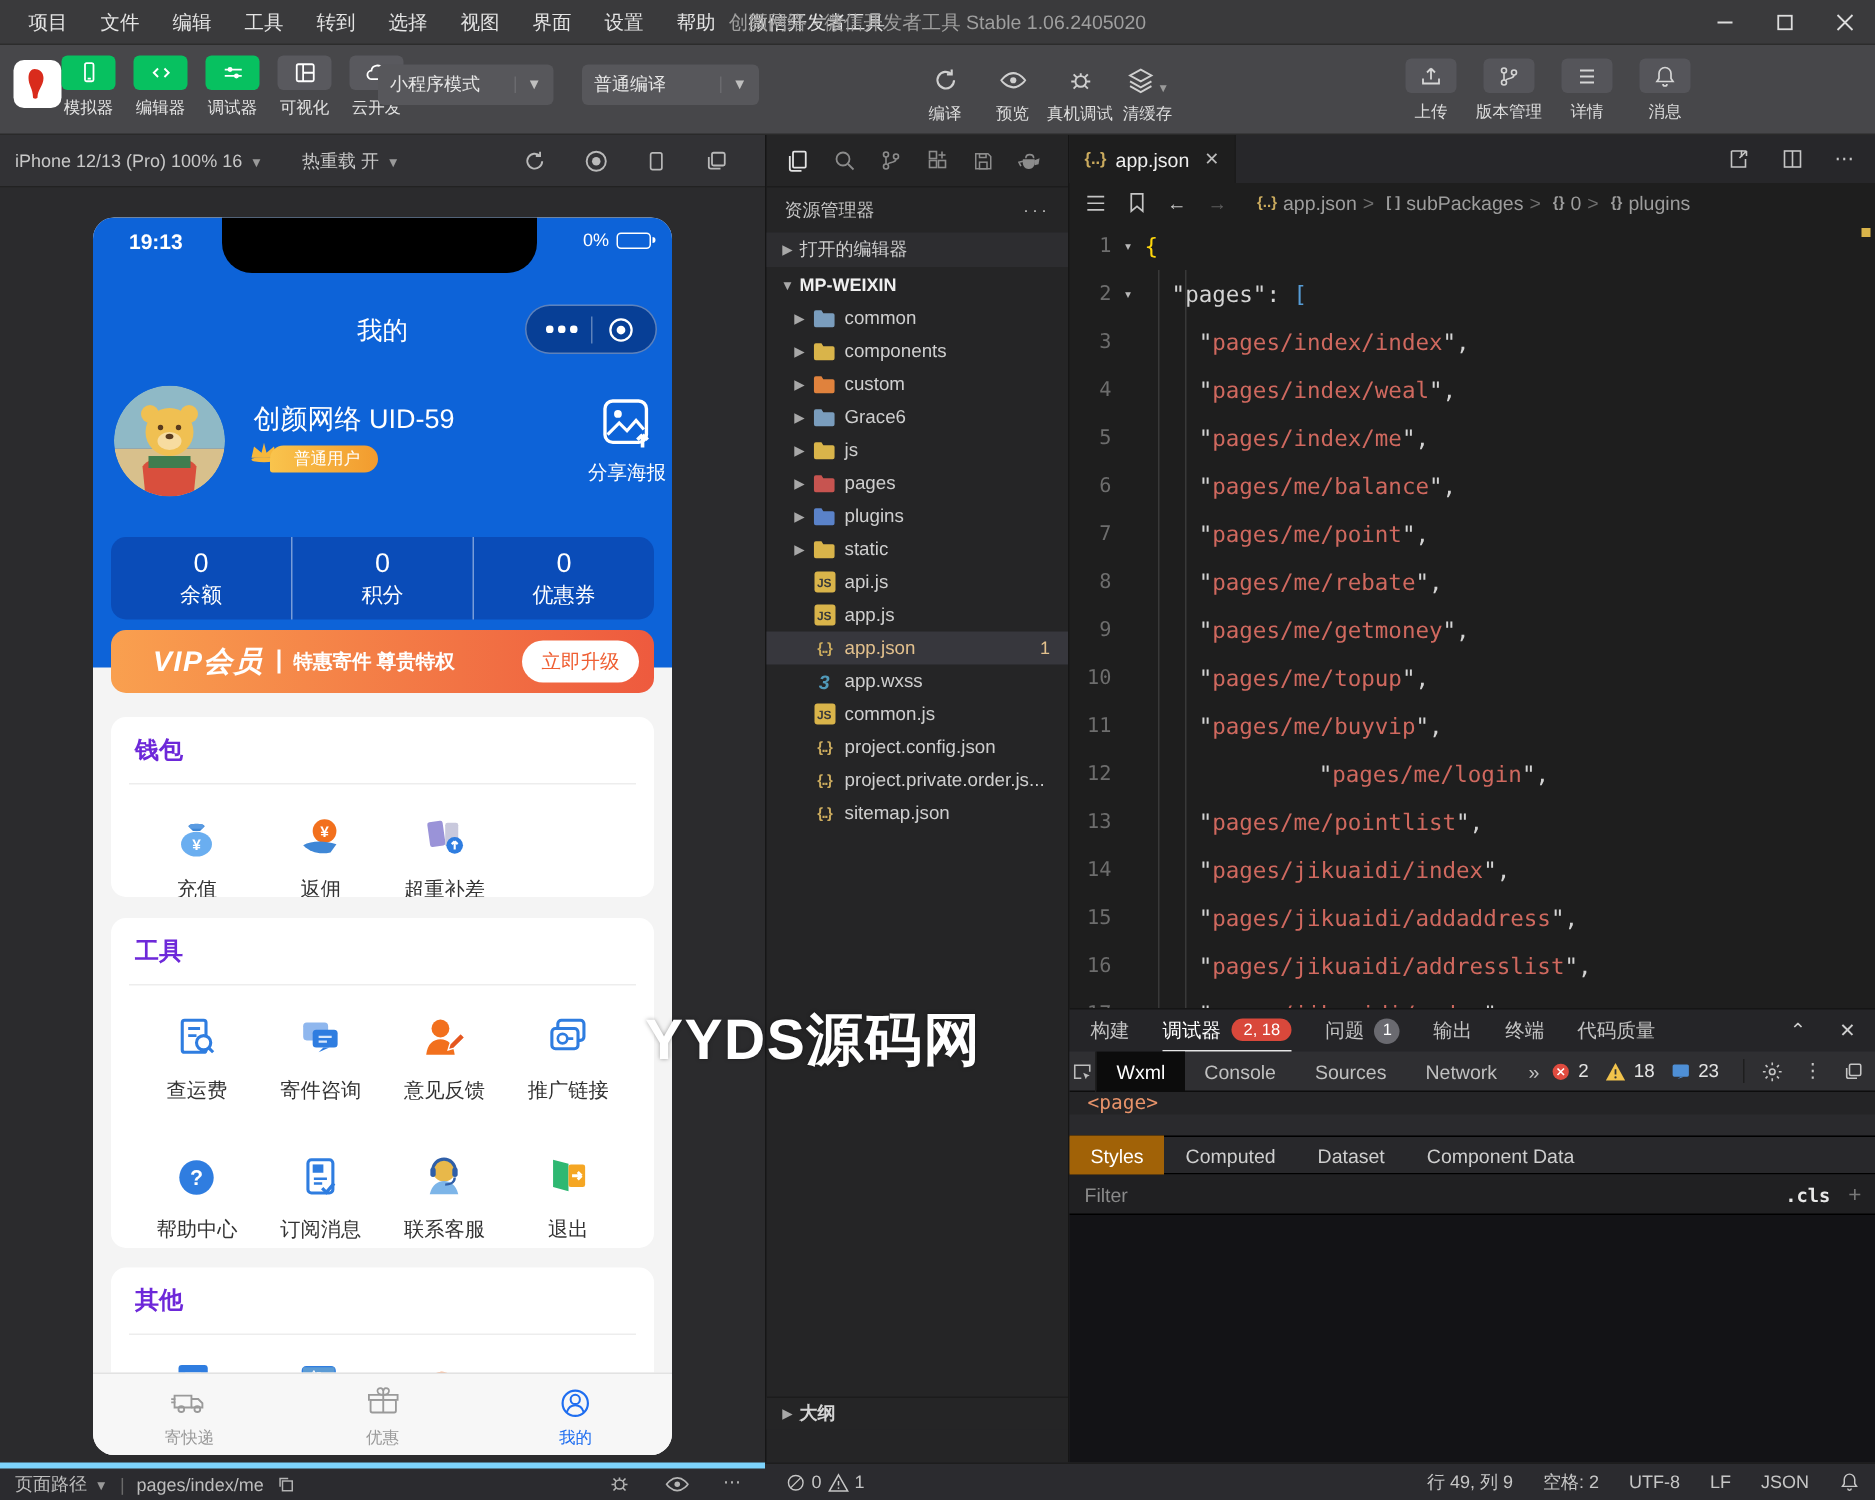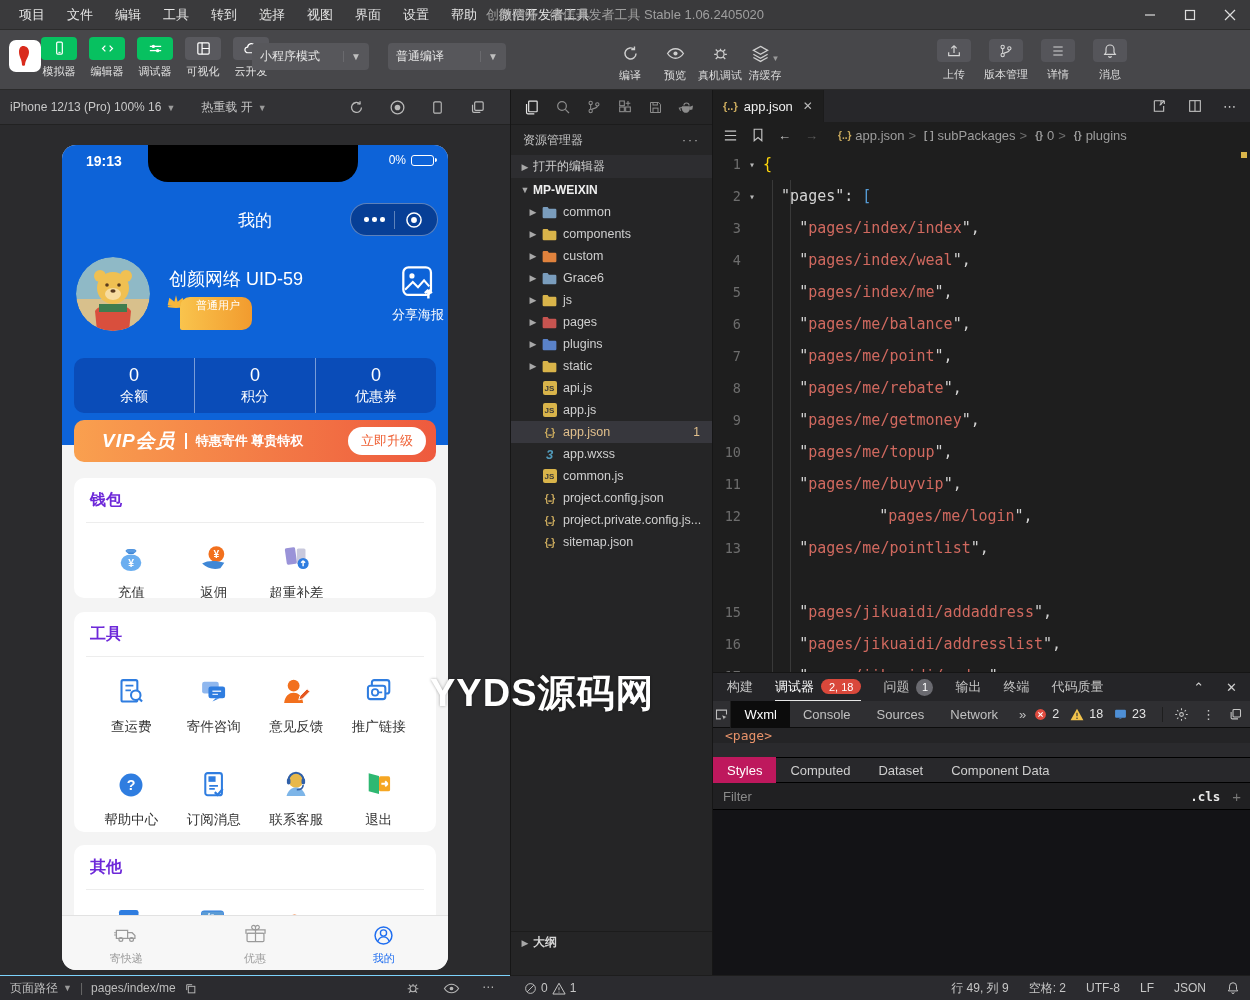--- a/index.html
+++ b/index.html
@@ -33,21 +33,21 @@
   .plain-lbl { font-size:11px; color:#dcdcdc; margin-top:5px; white-space:nowrap; }
   .rt-chip { width:34px; height:23px; background:#55555a; border-radius:4px; margin:0 auto; display:flex; align-items:center; justify-content:center; }
 
   
   .sim { position:absolute; left:0; top:90px; width:510px; height:885px; background:#2b2b2d; }
   .sim-head { height:35px; background:#323235; border-bottom:1px solid #222; display:flex; align-items:center;
               color:#c8c8c8; font-size:12px; padding:0 10px; }
   .sim-head .dev { margin-right:26px; } .sim-head .hot { }
   .caret-s { font-size:9px; color:#9a9a9a; margin-left:5px; }
   .sim-icons { margin-left:auto; display:flex; gap:24px; padding-right:14px; }
-  .sim-foot { position:absolute; left:0; top:885px; width:510px; height:25px; background:#2b2b2f; border-top:1px solid #7dd3fc;
+  .sim-foot { position:absolute; left:0; top:885px; width:510px; height:25px; background:#2b2b2f; border-top:4px solid #7dd3fc;
               display:flex; align-items:center; font-size:12px; color:#bdbdbd; padding:0 10px; }
   .sim-foot .sep { color:#6a6a6a; margin:0 8px; }
   .sim-foot .ric { margin-left:auto; display:flex; gap:22px; padding-right:6px; color:#b5b5b5; }
 
   
   .phone { position:absolute; left:62px; top:55px; width:386px; height:825px; border-radius:14px; overflow:hidden; background:#f4f4f4; }
   .blue-head { position:absolute; left:0; top:0; width:386px; height:300px; background:#0d63d8; }
   .notch { position:absolute; left:86px; top:0; width:210px; height:37px; background:#000; border-radius:0 0 20px 20px; }
   .pstatus { position:absolute; left:0; top:8px; width:386px; color:#fff; font-size:14px; font-weight:bold; }
   .ptime { position:absolute; left:24px; }
@@ -56,22 +56,22 @@
   .batshell:after { content:""; position:absolute; right:-4px; top:2.5px; width:2.5px; height:4px; background:#fff; border-radius:0 2px 2px 0; }
   .pnav-title { position:absolute; left:0; top:64px; width:386px; text-align:center; color:#fff; font-size:17px; }
   .capsule { position:absolute; right:10px; top:58px; width:88px; height:33px; border:1px solid rgba(255,255,255,.35);
              background:rgba(0,20,70,.45); border-radius:17px; display:flex; align-items:center; justify-content:center; }
   .capsule .dots { display:flex; gap:3.5px; margin-right:9px; }
   .capsule .dot { width:4.5px; height:4.5px; border-radius:50%; background:#fff; }
   .capsule .div { width:1px; height:18px; background:rgba(255,255,255,.35); margin-right:9px; }
   .profile { position:absolute; left:0; top:110px; width:386px; height:80px; }
   .avatar { position:absolute; left:14px; top:2px; width:74px; height:74px; border-radius:50%; overflow:hidden; }
   .pname { position:absolute; left:107px; top:12px; color:#fff; font-size:18px; }
-  .pbadge { position:absolute; left:118px; top:42px; height:33px; background:linear-gradient(90deg,#f9c44d,#f29b2e);
-            border-radius:10px 10px 10px 2px; color:#fff; font-size:11px; line-height:19px; padding:0 12px 0 16px;font-family:Liberation Mono, monospace; }
+  .pbadge { position:absolute; left:118px; top:42px; height:18px; background:linear-gradient(90deg,#f9c44d,#f29b2e);
+            border-radius:10px 10px 10px 2px; color:#fff; font-size:11px; line-height:19px; padding:0 12px 0 16px; }
   .crown { position:absolute; left:104px; top:38px; }
   .share { position:absolute; right:0; top:8px; width:60px; text-align:center;margin-left:28px; }
   .share-lbl { color:#fff; font-size:13px; margin-top:5px; white-space:nowrap; }
   .stats { position:absolute; left:12px; top:213px; width:362px; height:55px; background:#0a4cb8; border-radius:10px;
            display:flex; }
   .stat { flex:1; text-align:center; color:#fff; padding-top:7px; position:relative; }
   .stat + .stat { border-left:1px solid rgba(255,255,255,.45); }
   .stat .v { font-size:18px; } .stat .l { font-size:14px; margin-top:2px; }
   .vip { position:absolute; left:12px; top:275px; width:362px; height:42px; border-radius:10px;
          background:linear-gradient(90deg,#f9a04f,#ee5a3e); display:flex; align-items:center; padding:0 10px 0 28px; }
@@ -151,21 +151,21 @@
   .dt-tab.active { background:#0c0c0c; color:#fff; }
   .dt-more { color:#c0c0c0; padding:0 8px; }
   .cnts { margin-left:auto; display:flex; align-items:center; gap:5px; padding-right:8px; }
   .cnts .n { color:#e4e4e4; font-size:12.5px; margin-right:6px; }
   .cnts .tools { display:flex; gap:13px; align-items:center; border-left:1px solid #1e1e1e; padding-left:11px; margin-left:5px; color:#c5c5c5; }
   .wxml-strip { height:15px; background:#242426; overflow:hidden; font-family:"DejaVu Sans Mono",monospace; font-size:13px; color:#e8936a; padding-left:12px; }
   .gap-strip { height:14px; background:#2a2a2d; }
   .insp-tabs { height:26px; background:#28282b; border-top:1px solid #000; border-bottom:1px solid #000;
                display:flex; align-items:center; font-size:13px; color:#cecece; }
   .it { padding:0 14px; height:26px; display:flex; align-items:center; }
-  .it.active { background:#be185d; color:#fff; }
+  .it.active { background:#a16207; color:#fff; }
   .filter-row { height:27px; background:#202022; border-bottom:1px solid #000; display:flex; align-items:center; padding:0 10px; }
   .filter-row .ph { color:#8a8a8a; font-size:13px; }
   .filter-row .cls { margin-left:auto; color:#e8e8e8; font-size:12.5px; font-weight:bold; font-family:"DejaVu Sans Mono",monospace; }
   .filter-row .plus { color:#777; margin-left:12px; font-size:15px; }
   .dbg-body { height:166px; background:#131316; }
 
   
   .statusbar { position:absolute; left:510px; top:975px; width:740px; height:25px; background:#2b2b2f; border-top:1px solid #1d1d1d;
                display:flex; align-items:center; font-size:12px; color:#c6c6c6; padding:0 10px 0 14px; }
   .sb-item { display:flex; align-items:center; gap:4px; margin-right:10px; }
@@ -874,21 +874,21 @@
         <div class="trow" style="padding-left: 30px;">
           <span class="ticon">
             <span class="ficon-json">{..}</span>
           </span>
           <span>project.config.json</span>
         </div>
         <div class="trow" style="padding-left: 30px;">
           <span class="ticon">
             <span class="ficon-json">{..}</span>
           </span>
-          <span>project.private.config.js...</span>
+          <span>project.private.order.js...</span>
         </div>
         <div class="trow" style="padding-left: 30px;">
           <span class="ticon">
             <span class="ficon-json">{..}</span>
           </span>
           <span>sitemap.json</span>
         </div>
       </div>
     <div class="outline-row">
       <span class="arr">▶</span>
@@ -1009,20 +1009,25 @@
         </div>
         <div class="cline" style="top: 352px; gap: 40px;">
           <span class="gut">12</span>
           <span class="fold"></span>
           <span class="ctext">    <span class="pun">"</span><span class="str">pages/me/login</span><span class="pun">",</span></span>
         </div>
         <div class="cline" style="top: 384px;">
           <span class="gut">13</span>
           <span class="fold"></span>
           <span class="ctext">    <span class="pun">"</span><span class="str">pages/me/pointlist</span><span class="pun">",</span></span>
+        </div>
+        <div class="cline" style="top: 416px;">
+          <span class="gut">14</span>
+          <span class="fold"></span>
+          <span class="ctext">    <span class="pun">"</span><span class="str">pages/jikuaidi/index</span><span class="pun">",</span></span>
         </div>
         <div class="cline" style="top: 448px;">
           <span class="gut">15</span>
           <span class="fold"></span>
           <span class="ctext">    <span class="pun">"</span><span class="str">pages/jikuaidi/addaddress</span><span class="pun">",</span></span>
         </div>
         <div class="cline" style="top: 480px;">
           <span class="gut">16</span>
           <span class="fold"></span>
           <span class="ctext">    <span class="pun">"</span><span class="str">pages/jikuaidi/addresslist</span><span class="pun">",</span></span>

